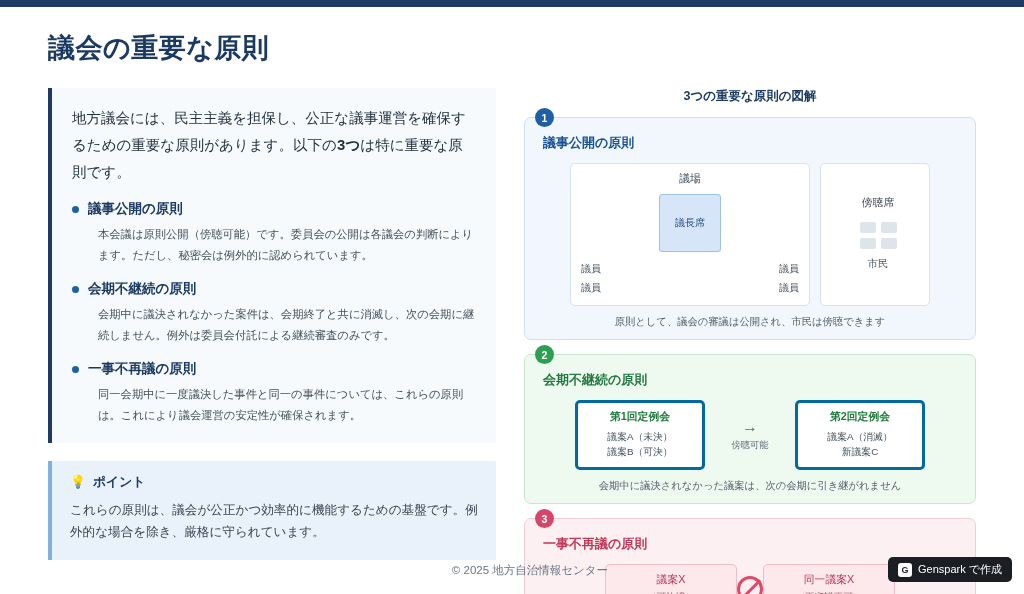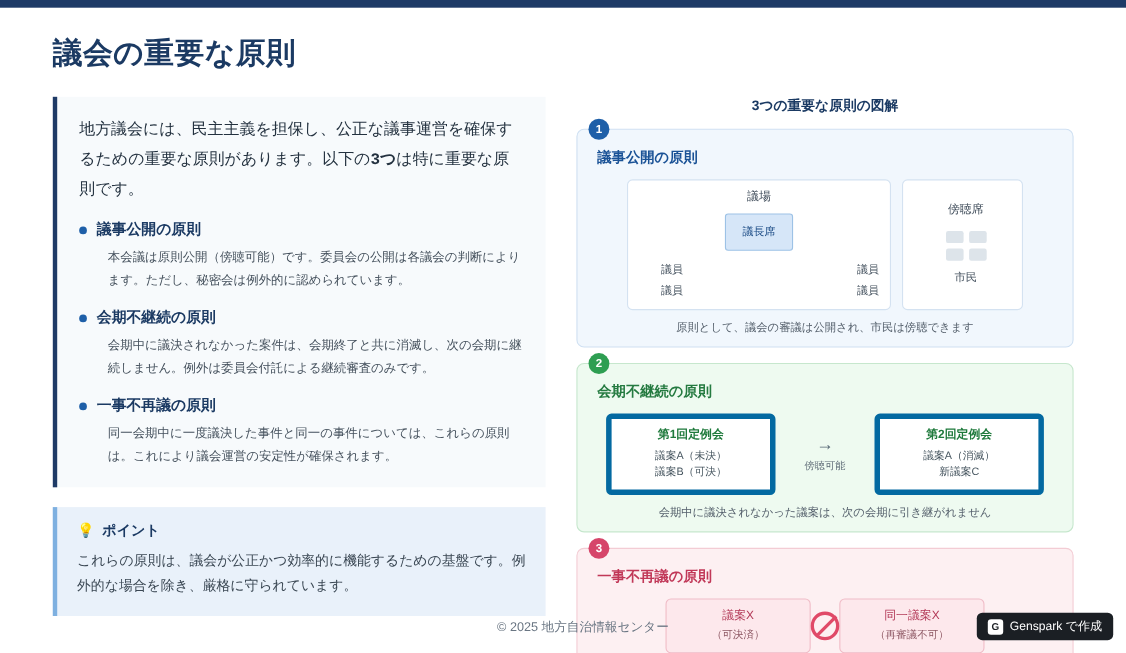--- a/index.html
+++ b/index.html
@@ -139,39 +139,39 @@
     border-radius: 5px; width: 240px; padding: 8px 10px 10px 10px;
   }
   .b1-sub {
     background: #ffffff; border: 1px solid #d4e2f1;
     border-radius: 5px; width: 110px; padding: 8px 4px 10px 10px;
     display: flex; flex-direction: column; align-items: center; justify-content: center;
   }
   .b1-label { text-align: center; font-size: 10.8px; color: #3b4856; margin-bottom: 8px; }
   .chair {
     margin: 0 auto 10px auto;
-    width: 62px; padding: 9px 0;
+    width: 62px; padding: 21px 0;
     background: #d6e6f8; border: 1px solid #9dc2e6;
     border-radius: 3px;
     text-align: center; font-size: 10px; color: #1a4a84;
   }
-  .members { display: flex; justify-content: space-between; font-size: 10px; color: #45525f; margin-left: 20px; }
+  .members { display: flex; justify-content: space-between; font-size: 10px; color: #45525f; }
   .members .col { display: flex; flex-direction: column; gap: 5px; }
   .seats { display: grid; grid-template-columns: repeat(2, 16px); gap: 5px; margin: 4px 0 8px 0; }
   .seat { width: 16px; height: 11px; background: #dde4ea; border-radius: 2px; }
   .citizen { font-size: 10.3px; color: #45525f; }
 
   
   .b2 { background: #eefaf0; border: 1px solid #c6e7cd; }
   .b2 .num { background: #2e9e52; }
   .b2 h3 { color: #247a40; }
   .b2-row { display: flex; align-items: center; justify-content: center; gap: 10px; }
   .sess {
-    background: #ffffff; border: 5px solid #0369a1;
-    border-radius: 5px; width: 154px; padding: 7px 6px 8px 6px;
+    background: #ffffff; border: 3px solid #0369a1;
+    border-radius: 5px; width: 130px; padding: 7px 6px 8px 6px;
     text-align: center;
   }
   .sess .t { font-size: 10.8px; font-weight: bold; color: #1f7a3c; margin-bottom: 5px; }
   .sess .l { font-size: 9.8px; color: #46555f; line-height: 1.55; }
   .arrowwrap { text-align: center; width: 70px; }
   .arrowwrap .ar { font-size: 16px; color: #5a6b77; line-height: 1; }
   .arrowwrap .cap { font-size: 9.3px; color: #5d6a76; margin-top: 4px; }
 
   
   .b3 { background: #fdf0f2; border: 1px solid #f3ccd4; }

